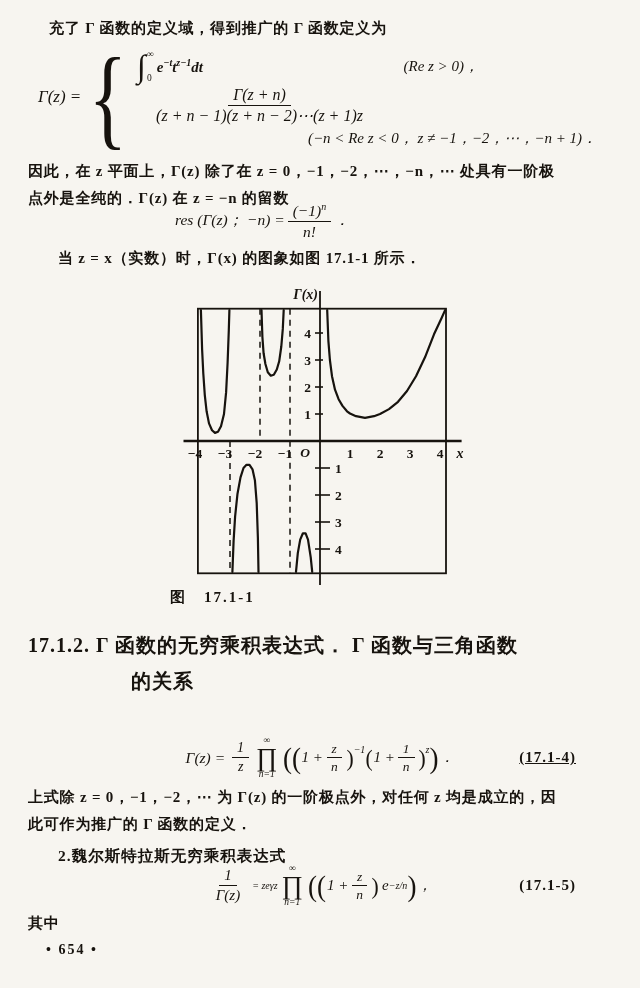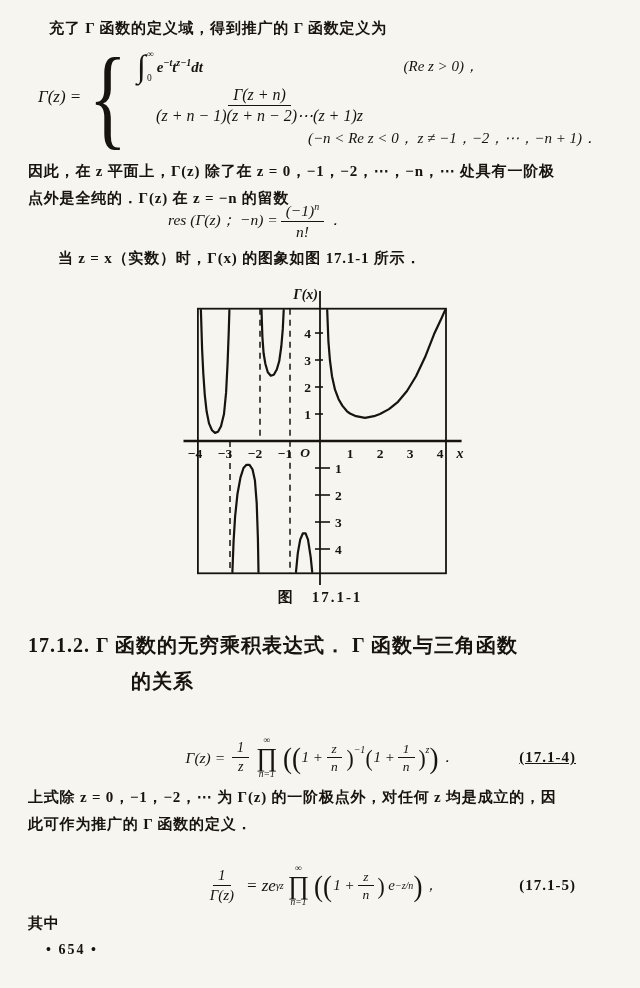--- a/index.html
+++ b/index.html
@@ -23,21 +23,21 @@
   .prod .sym{font-size:26px; line-height:0.95; font-style:normal;}
   .bigp{font-size:30px; font-weight:400; line-height:1; transform:scaleX(0.9); display:inline-block; font-style:normal;}
   .intwrap{display:inline-flex; align-items:center;}
   .intsign{font-size:32px; line-height:1; font-style:normal;}
   .intlims{display:inline-flex; flex-direction:column; justify-content:space-between; height:34px; font-size:9.5px; margin-left:1px; font-style:normal;}
   .brace{font-size:112px; line-height:96px; font-weight:400; transform:scaleX(0.72); display:inline-block; margin-right:2px;}
   .defcol{display:flex; flex-direction:column; flex:1;}
   .eqno{font-size:15px; font-weight:600; letter-spacing:1px;}
   .head1{font-size:20px; font-weight:700; letter-spacing:1px;}
   .subhead{font-size:15.5px; font-weight:700; letter-spacing:1px;}
-  .caption{font-size:15px; font-weight:600; letter-spacing:2px; text-align:center;}
+  .caption{font-size:15px; font-weight:600; letter-spacing:2px; }
   .pageno{font-size:14px; font-weight:700; letter-spacing:2px;}
   
   .frame{fill:none; stroke:#17130e; stroke-width:1.8;}
   .axis{stroke:#17130e; stroke-width:1.8; fill:none;}
   .ax{stroke-width:2.6;}
   .dash{stroke:#17130e; stroke-width:1.5; stroke-dasharray:6 5; fill:none;}
   .curve{fill:none; stroke:#17130e; stroke-width:2.2; stroke-linecap:round; stroke-linejoin:round;}
   .tick{stroke:#17130e; stroke-width:1.6;}
   .tlab{font-family:"Liberation Serif",serif; font-size:13.5px; font-weight:700; fill:#17130e;}
   .xlab,.ylab{font-style:italic; font-size:14px;}
@@ -78,21 +78,21 @@
         <span class="math" style="font-size:15px; margin-right:26px;">(−n &lt; Re z &lt; 0， z ≠ −1，−2，⋯，−n + 1)．</span>
       </div>
     </div>
   </div>
 
   <div class="abs cn" style="top:158px; left:28px; width:588px;">
     <div>因此，在 z 平面上，Γ(z) 除了在 z = 0，−1，−2，⋯，−n，⋯ 处具有一阶极</div>
     <div>点外是全纯的．Γ(z) 在 z = −n 的留数</div>
   </div>
 
-  <div class="abs frow" style="top:201px; left:168px;">
+  <div class="abs frow" style="top:201px; left:175px;">
     <span class="math" style="font-size:15.5px;">res (Γ(z)； −n) =</span>
     <span class="frac math" style="font-size:15.5px;">
       <span class="num"><span>(−1)</span><sup class="s">n</sup></span>
       <span class="den">n!</span>
     </span>
     <span class="math" style="font-size:15.5px;">．</span>
   </div>
 
   <div class="abs cn" style="top:245px; left:58px;">
     <span>当 z = x（实数）时，Γ(x) 的图象如图 17.1-1 所示．</span>
@@ -181,28 +181,29 @@
       <span class="math" style="font-size:15px;">．</span>
     </div>
     <span class="abs eqno" style="top:13px; right:34px;text-decoration:underline;">(17.1-4)</span>
   </div>
 
   <div class="abs cn" style="top:784px; left:28px; width:588px;">
     <div>上式除 z = 0，−1，−2，⋯ 为 Γ(z) 的一阶极点外，对任何 z 均是成立的，因</div>
     <div>此可作为推广的 Γ 函数的定义．</div>
   </div>
 
+  <div class="abs subhead" style="top:846px; left:58px;">2.魏尔斯特拉斯无穷乘积表达式</div>
 
   <div class="abs" style="top:864px; left:30px; width:580px;">
     <div class="frow" style="justify-content:center;">
       <span class="frac math" style="font-size:15px;">
         <span class="num">1</span>
         <span class="den">Γ(z)</span>
       </span>
-      <span class="math" style="font-size:17px; margin-left:4px;">= ze</span>
+      <span class="math" style="font-size:10px; margin-left:4px;">= ze</span>
         <sup class="s">γz</sup>
       <span class="prod">
         <span class="lim">∞</span>
         <span class="sym">∏</span>
         <span class="lim">n=1</span>
       </span>
       <span class="bigp">((</span>
       <span class="math" style="font-size:15px;">1 +</span>
       <span class="frac math" style="font-size:13.5px;">
         <span class="num">z</span>

